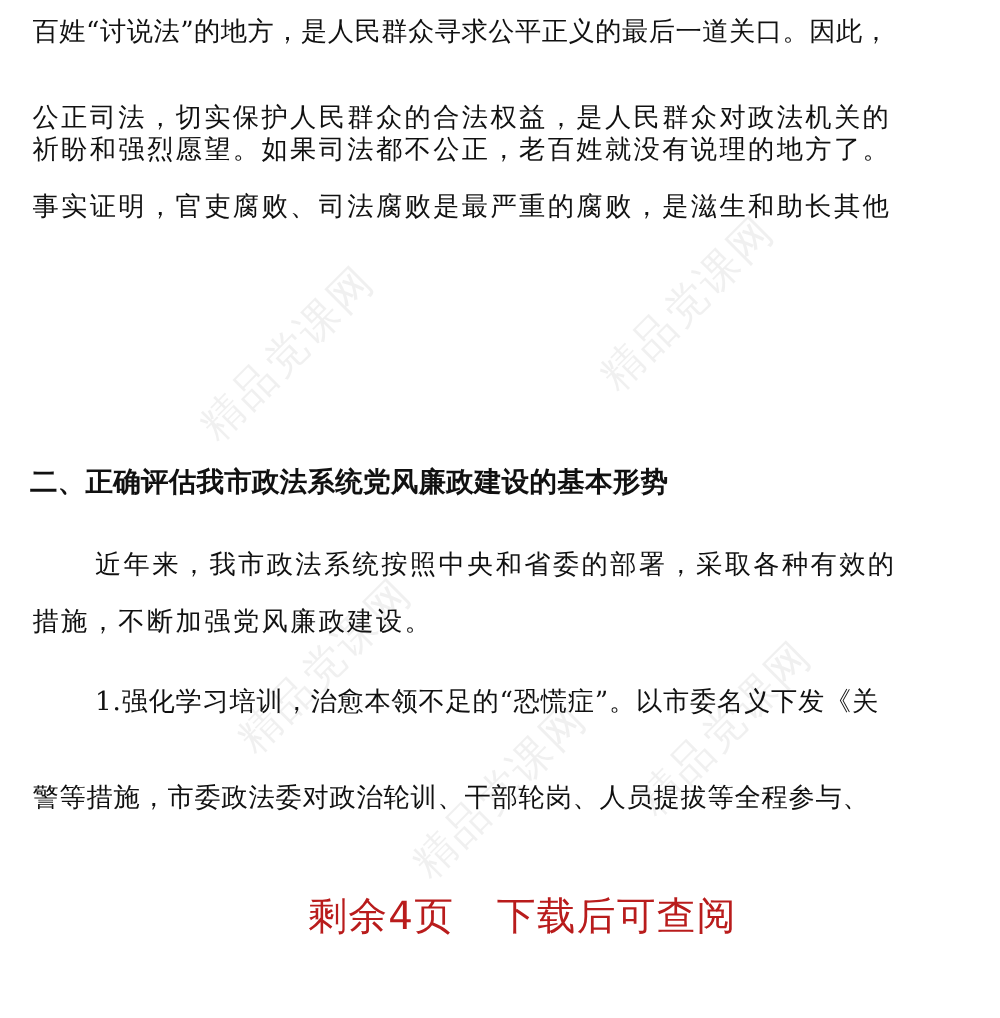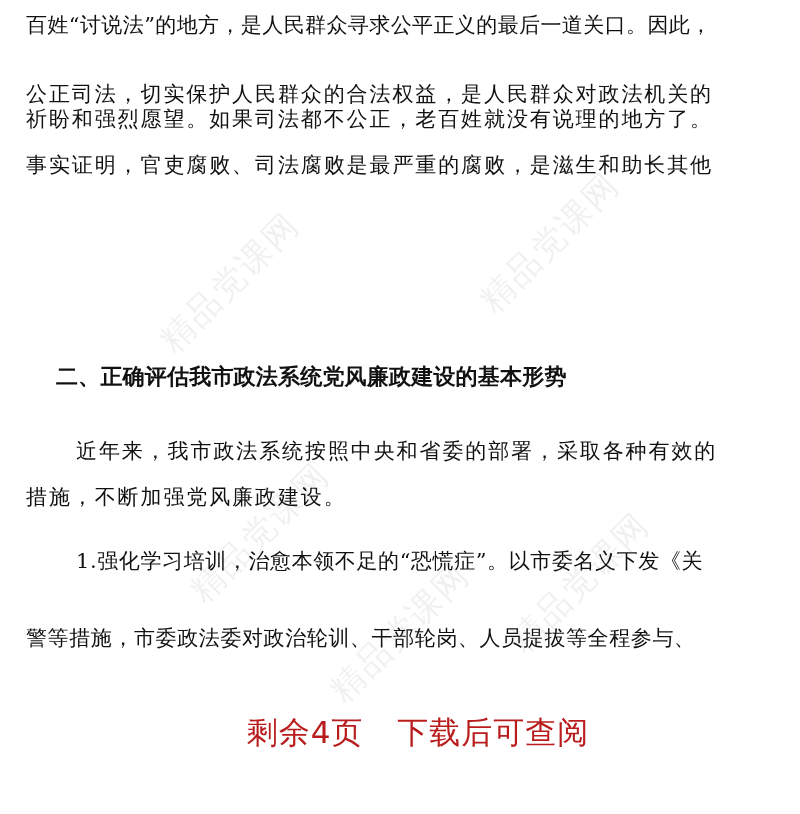--- a/index.html
+++ b/index.html
@@ -75,21 +75,21 @@
   <div class="watermark" style="left:470px; top:290px;">精品党课网</div>
   <div class="watermark" style="left:180px; top:580px;">精品党课网</div>
   <div class="watermark" style="left:320px; top:680px;">精品党课网</div>
   <div class="watermark" style="left:500px; top:630px;">精品党课网</div>
 
   <div class="line" style="top:10px; letter-spacing:0.4px;">百姓“讨说法”的地方，是人民群众寻求公平正义的最后一道关口。因此，</div>
   <div class="line" style="top:57px;margin-top:22px;">公正司法，切实保护人民群众的合法权益，是人民群众对政法机关的</div>
   <div class="line" style="top:150px;">事实证明，官吏腐败、司法腐败是最严重的腐败，是滋生和助长其他</div>
   <div class="line" style="top:104px;">祈盼和强烈愿望。如果司法都不公正，老百姓就没有说理的地方了。</div>
 
-  <div class="heading" style="top:362px;margin-left:32px;">二、正确评估我市政法系统党风廉政建设的基本形势</div>
+  <div class="heading" style="top:372px;">二、正确评估我市政法系统党风廉政建设的基本形势</div>
 
   <div class="line" style="top:436px; left:76px; width:700px;">近年来，我市政法系统按照中央和省委的部署，采取各种有效的</div>
   <div class="line" style="top:482px;">措施，不断加强党风廉政建设。</div>
 
   <div class="line" style="top:546px; left:76px; width:700px; letter-spacing:0.6px;">1.强化学习培训，治愈本领不足的“恐慌症”。以市委名义下发《关</div>
   <div class="line" style="top:623px; letter-spacing:0.6px;">警等措施，市委政法委对政治轮训、干部轮岗、人员提拔等全程参与、</div>
 
   <div class="more-banner">
     <span>剩余4页</span><span class="gap"></span><span>下载后可查阅</span>
   </div>

